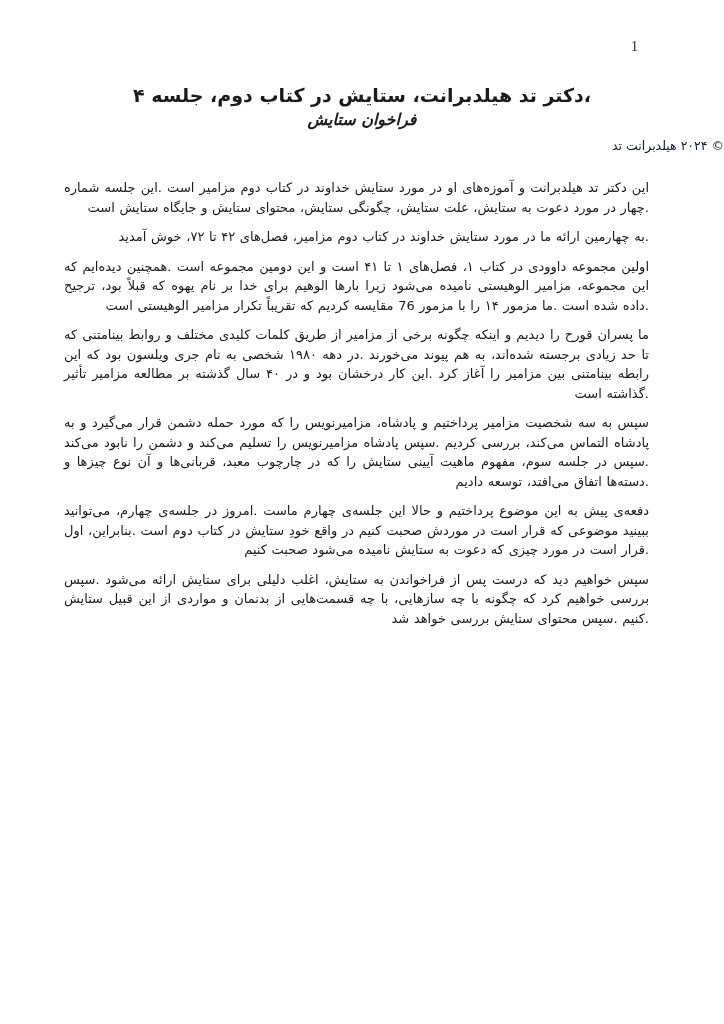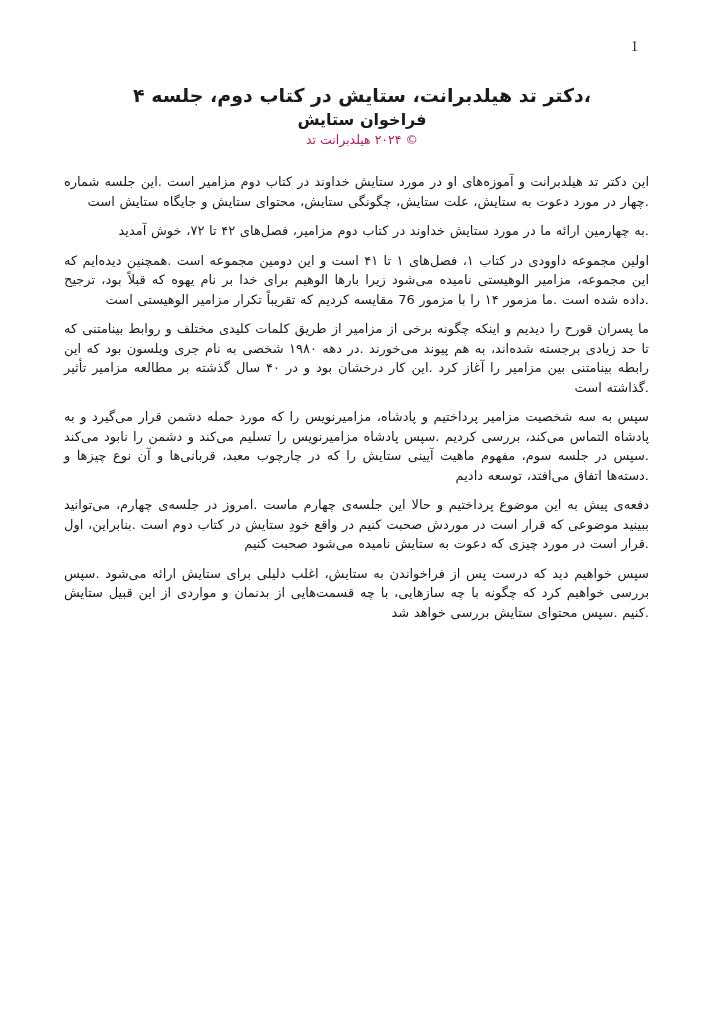--- a/index.html
+++ b/index.html
@@ -37,26 +37,27 @@
     font-size: 19px;
     line-height: 26px;
     padding: 0 60px;
   }
   .doc-subtitle {
     direction: ltr;
     text-align: center;
     font-weight: bold;
     font-size: 16px;
     line-height: 23px;
+    font-style: italic;
   }
   .doc-copyright {
-    text-align: center;
     font-size: 12.5px;
     line-height: 18px;
-    color: #be185d;
+    margin-top: 6px;
+    color: #0f172a;
   }
   .doc-body {
     margin: 23px 64px 0 64px;
   }
   .para {
     direction: ltr;
     text-align: justify;
     text-align-last: right;
     font-size: 13px;
     line-height: 19.5px;

